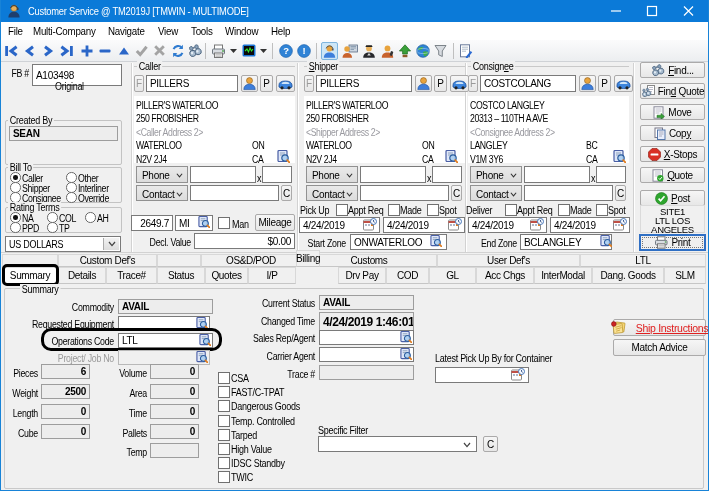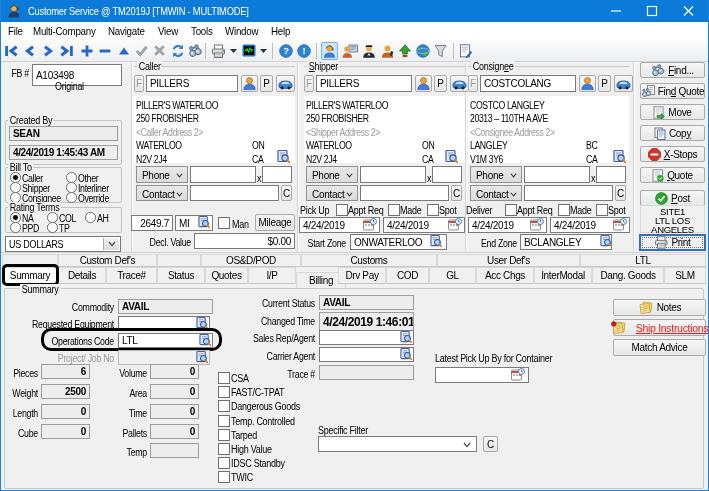--- a/index.html
+++ b/index.html
@@ -179,21 +179,20 @@
 <div class="vline2" style="left:466px;top:63px;height:190px;"></div>
 <div class="vline" style="left:633px;top:63px;height:190px;"></div>
 <div class="vline2" style="left:634px;top:63px;height:190px;"></div>
 <div class="abs" style="left:0;top:252px;width:709px;height:1px;background:#d2d2d2;"></div>
 <div class="rlbl" style="left:0px;top:68px;width:29px;">FB #</div>
 <div class="inp" style="left:32px;top:64px;width:90px;height:22px;">A103498</div>
 <div class="lbl" style="left:55px;top:81px;">Original</div>
 <div class="grp" style="left:5px;top:120px;width:117px;height:45px;"></div>
 <div class="grplbl" style="left:8px;top:115px;">Created By</div>
 <div class="inp ro" style="left:9px;top:126px;width:109px;height:15px;">SEAN</div>
-<div class="inp ro" style="left:9px;top:145px;width:109px;height:15px;font-size:10px;letter-spacing:-0.4px;">4/24/2019 1:45:43 AM</div>
 <div class="grp" style="left:5px;top:167px;width:117px;height:36px;"></div>
 <div class="grplbl" style="left:8px;top:162px;">Bill To</div>
 <div class="rad on" style="left:10px;top:172px;"></div>
 <div class="lbl10" style="left:22px;top:174px;">Caller</div>
 <div class="rad" style="left:66px;top:172px;"></div>
 <div class="lbl10" style="left:78px;top:174px;">Other</div>
 <div class="rad" style="left:10px;top:182px;"></div>
 <div class="lbl10" style="left:22px;top:184px;">Shipper</div>
 <div class="rad" style="left:66px;top:182px;"></div>
 <div class="lbl10" style="left:78px;top:184px;">Interliner</div>
@@ -555,21 +554,21 @@
 <div class="tabcell" style="left:201px;top:254px;width:100px;height:13px;">OS&amp;D/POD</div>
 <div class="tabcell" style="left:301px;top:254px;width:136px;height:13px;">Customs</div>
 <div class="tabcell" style="left:437px;top:254px;width:143px;height:13px;">User Def's</div>
 <div class="tabcell" style="left:580px;top:254px;width:126px;height:13px;">LTL</div>
 <div class="tabcell" style="left:2px;top:267px;width:56px;height:17px;background:#fff;">Summary</div>
 <div class="tabcell" style="left:58px;top:267px;width:48px;height:17px;">Details</div>
 <div class="tabcell" style="left:106px;top:267px;width:51px;height:17px;">Trace#</div>
 <div class="tabcell" style="left:157px;top:267px;width:48px;height:17px;">Status</div>
 <div class="tabcell" style="left:205px;top:267px;width:43px;height:17px;">Quotes</div>
 <div class="tabcell" style="left:248px;top:267px;width:48px;height:17px;">I/P</div>
-<div class="tabcell" style="left:296px;top:272px;width:50px;height:17px;">Billing</div>
+<div class="tabcell" style="left:296px;top:250px;width:24px;height:17px;">Billing</div>
 <div class="tabcell" style="left:338px;top:267px;width:48px;height:17px;">Drv Pay</div>
 <div class="tabcell" style="left:386px;top:267px;width:43px;height:17px;">COD</div>
 <div class="tabcell" style="left:429px;top:267px;width:47px;height:17px;">GL</div>
 <div class="tabcell" style="left:476px;top:267px;width:58px;height:17px;">Acc Chgs</div>
 <div class="tabcell" style="left:534px;top:267px;width:58px;height:17px;">InterModal</div>
 <div class="tabcell" style="left:592px;top:267px;width:72px;height:17px;">Dang. Goods</div>
 <div class="tabcell" style="left:664px;top:267px;width:42px;height:17px;">SLM</div>
 <div class="ann" style="left:2px;top:264px;width:57px;height:22px;border-width:3.5px;border-radius:5px;"></div>
 <div class="grp" style="left:4px;top:288px;width:700px;height:201px;border-color:#c9c9c9;"></div>
 <div class="grplbl" style="left:20px;top:284px;">Summary</div>
@@ -672,30 +671,20 @@
 <div class="inp" style="left:435px;top:367px;width:94px;height:16px;"></div>
 <svg style="position:absolute;left:511px;top:368px" width="14" height="13" viewBox="0 0 14 13">
 <rect x="0.5" y="2" width="10" height="10" rx="1" fill="#fff" stroke="#8a8a8a"></rect>
 <path d="M0.5 4 h10" stroke="#c05046" stroke-width="2"></path>
 <rect x="2" y="6" width="2" height="2" fill="#b0b8c8"></rect>
       <rect x="5" y="6" width="2" height="2" fill="#b0b8c8"></rect>
       <rect x="8" y="6" width="2" height="2" fill="#e07c1f"></rect>
 <circle cx="10.5" cy="3.5" r="3" fill="#f4f8ff" stroke="#4a78b8"></circle>
 <path d="M10.5 2 v1.6 l1.2 0.7" stroke="#2a4a80" stroke-width="0.9" fill="none"></path>
 </svg>
-<div class="btn" style="left:613px;top:299px;width:93px;height:17px;">
-      <span style="display:inline-flex;align-items:center;gap:4px;">
-        <svg style="position:relative" width="15" height="14" viewBox="0 0 15 14">
-<rect x="4.5" y="1.5" width="9" height="9" rx="0.5" fill="#f7d878" stroke="#b8922a" stroke-width="0.7" transform="rotate(8 9 6)"></rect>
-<rect x="2.5" y="3" width="9" height="9" rx="0.5" fill="#fbe396" stroke="#b8922a" stroke-width="0.7" transform="rotate(-6 7 7.5)"></rect>
-<path d="M4.5 6 l6-1 M4.7 8 l6-1 M4.9 10 l4-0.7" stroke="#caa43c" stroke-width="0.8" transform="rotate(-6 7 7.5)"></path>
-</svg>
-        <span>Notes</span>
-      </span>
-    </div>
 <div class="btn" style="left:613px;top:319px;width:93px;height:17px;">
 <span style="display:inline-flex;align-items:center;gap:10px;">
         <svg style="position:relative" width="15" height="14" viewBox="0 0 15 14">
 <rect x="4.5" y="1.5" width="9" height="9" rx="0.5" fill="#f7d878" stroke="#b8922a" stroke-width="0.7" transform="rotate(8 9 6)"></rect>
 <rect x="2.5" y="3" width="9" height="9" rx="0.5" fill="#fbe396" stroke="#b8922a" stroke-width="0.7" transform="rotate(-6 7 7.5)"></rect>
 <path d="M4.5 6 l6-1 M4.7 8 l6-1 M4.9 10 l4-0.7" stroke="#caa43c" stroke-width="0.8" transform="rotate(-6 7 7.5)"></path>
 <circle cx="2.8" cy="3" r="2.4" fill="#cc2222" stroke="#7a1010" stroke-width="0.5"></circle>
         </svg>
 <span style="color:#e02020;text-decoration:underline;font-size:10.5px;letter-spacing:-0.3px;">Ship Instructions</span>
       </span>

